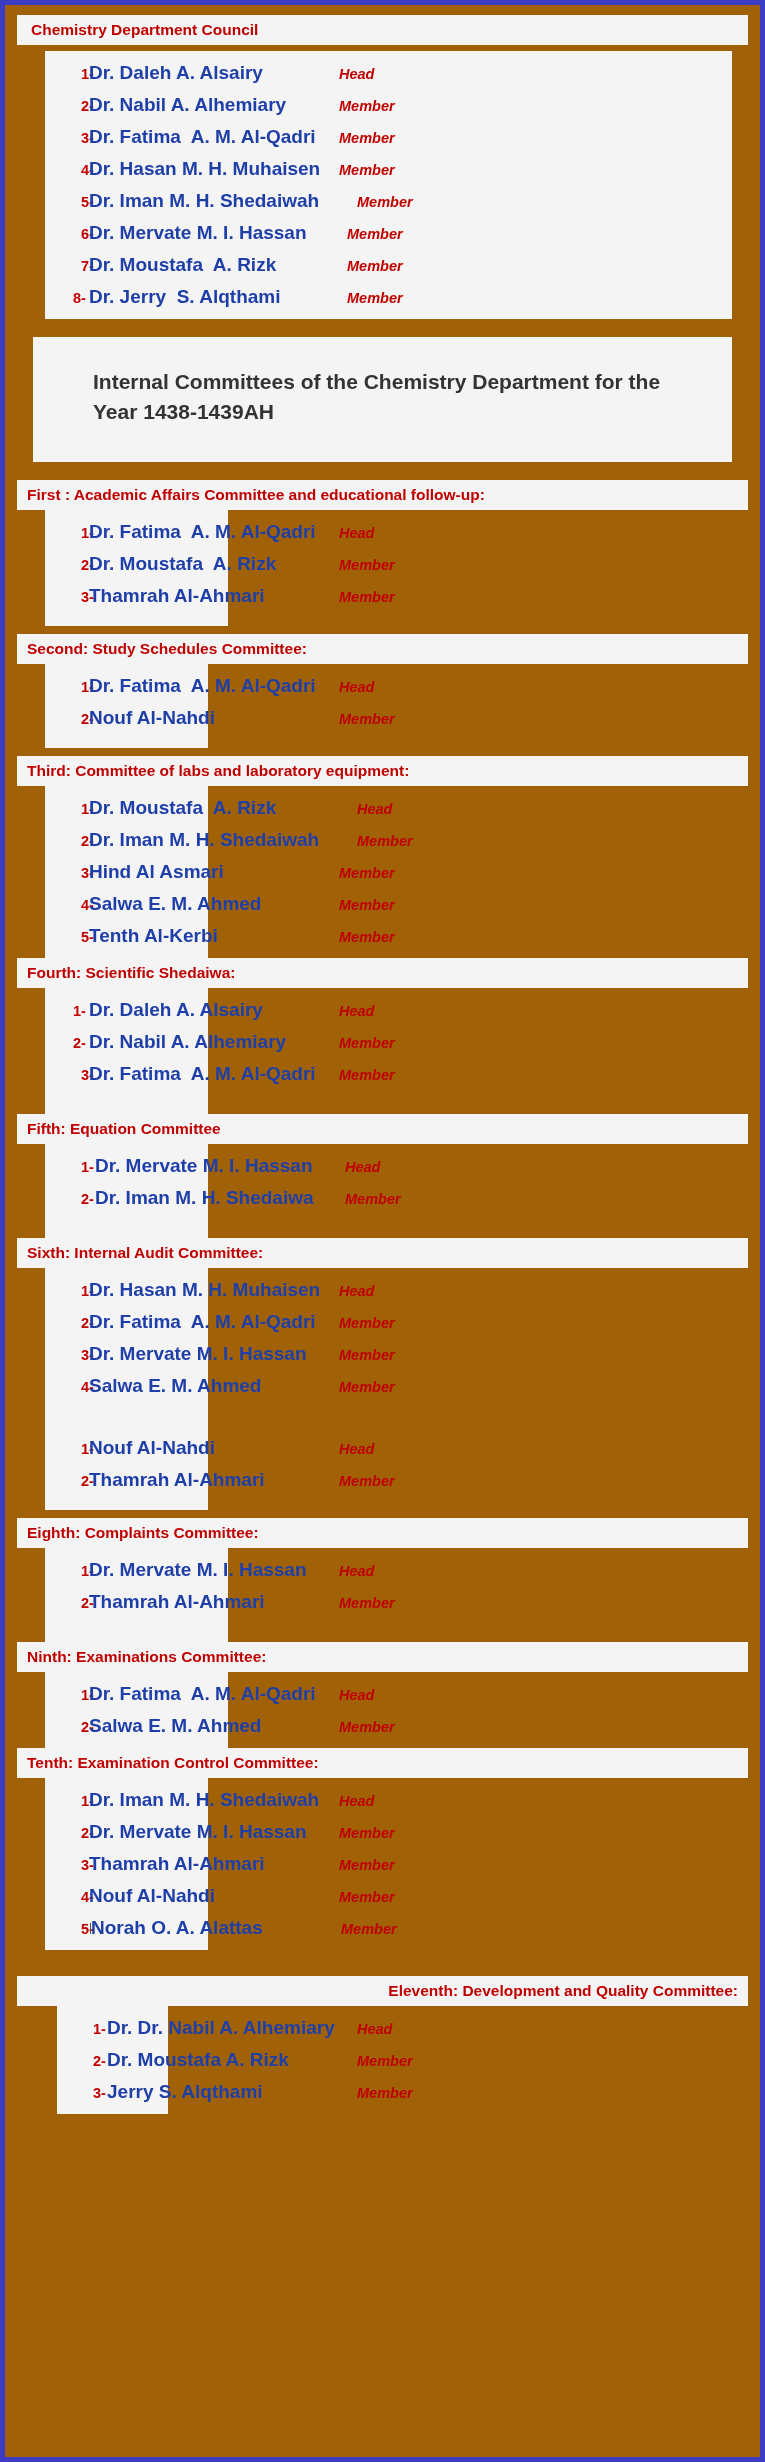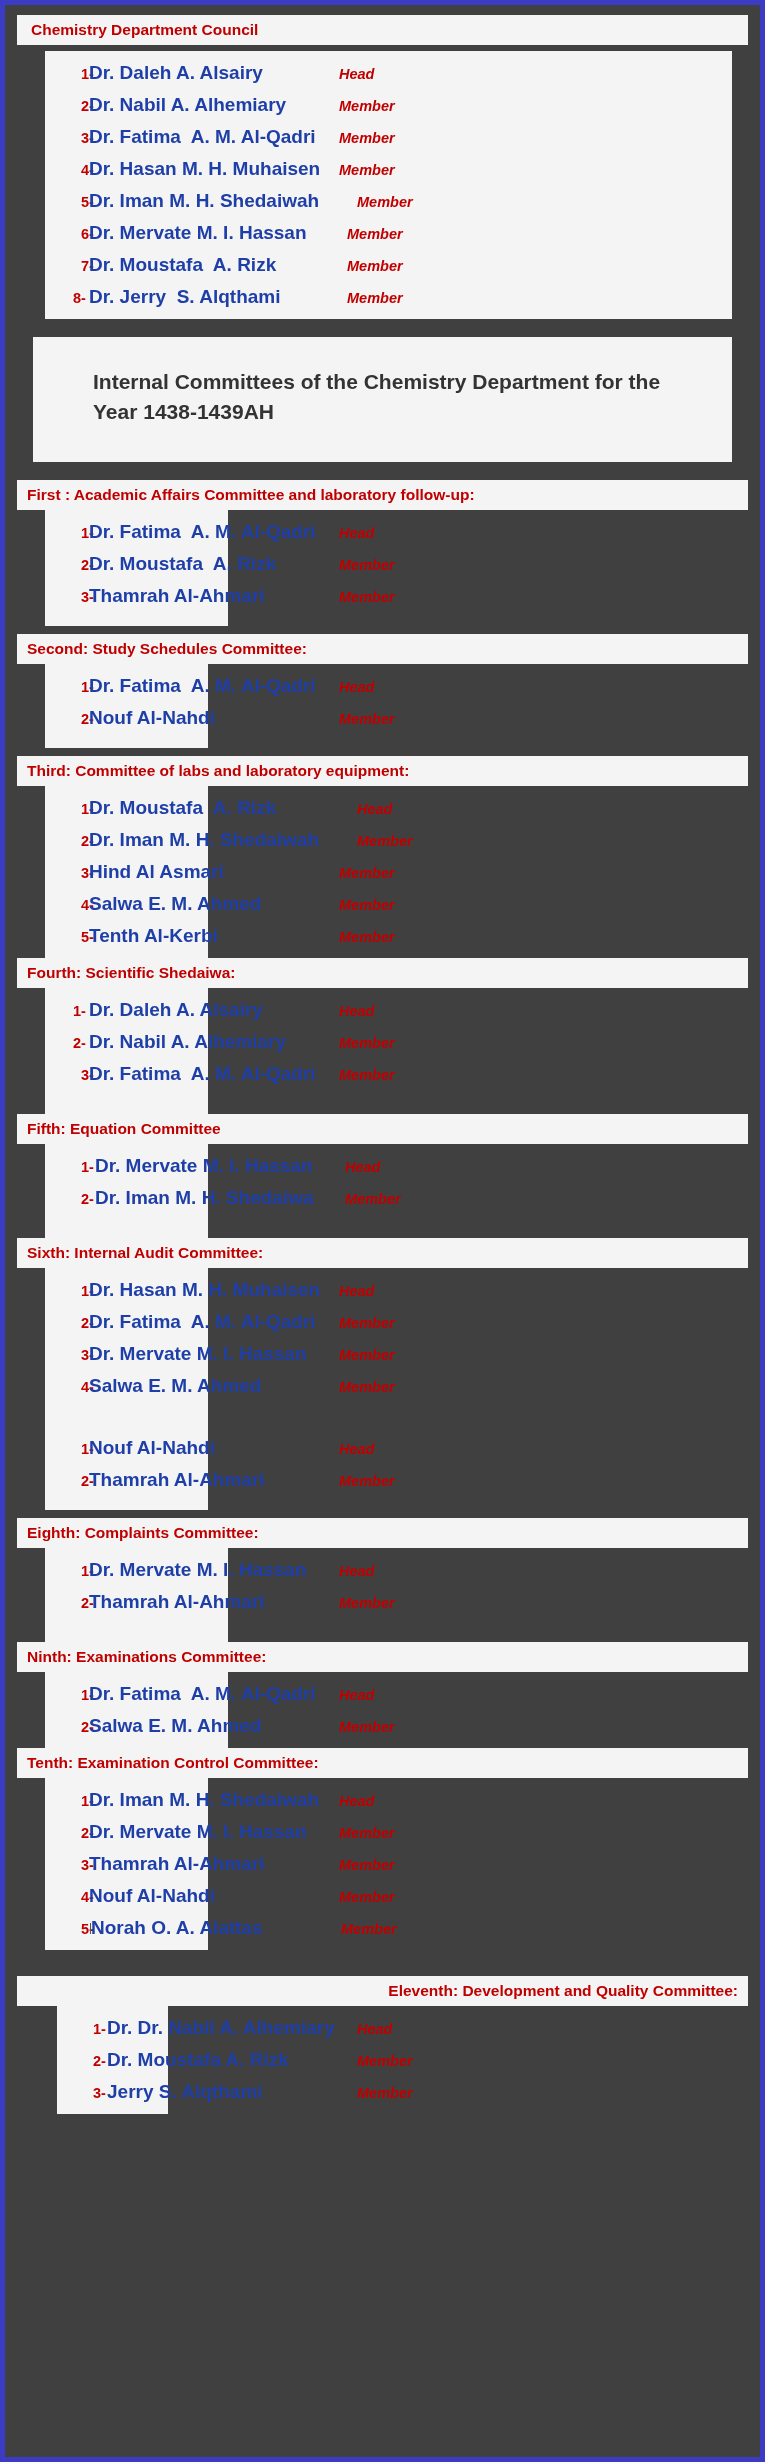--- a/index.html
+++ b/index.html
@@ -12,21 +12,21 @@
     min-height: 2462px;
     font-family: "Liberation Sans", sans-serif;
     -webkit-font-smoothing: antialiased;
   }
   #page {
     box-sizing: border-box;
     width: 765px;
     min-height: 2462px;
     border: 5px solid #3b3bc4;
     padding: 10px 12px 20px 12px;
-    background: #404040;
+    background: #a16207;
   }
   .section-head {
     color: #c00000;
     font-size: 15.5px;
     font-weight: bold;
     padding: 6px 10px 6px 10px;
     background: #f4f4f4;
     margin: 0;
   }
   .section-head.council {
@@ -157,21 +157,21 @@
 
   <div class="gap-md"></div>
 
   <div class="title-block">
     <h1>Internal Committees of the Chemistry Department for the  Year  1438-1439AH</h1>
   </div>
 
   <div class="gap-md"></div>
 
   <div>
-    <div class="section-head">First : Academic Affairs Committee and laboratory follow-up:</div>
+    <div class="section-head">First : Academic Affairs Committee and educational follow-up:</div>
     <div class="members narrow1">
       <div class="row">
         <span class="num">1-</span>
         <span class="name">Dr. Fatima  A. M. Al-Qadri</span>
         <span class="role">Head</span>
       </div>
       <div class="row">
         <span class="num">2-</span>
         <span class="name">Dr. Moustafa  A. Rizk</span>
         <span class="role">Member</span>

